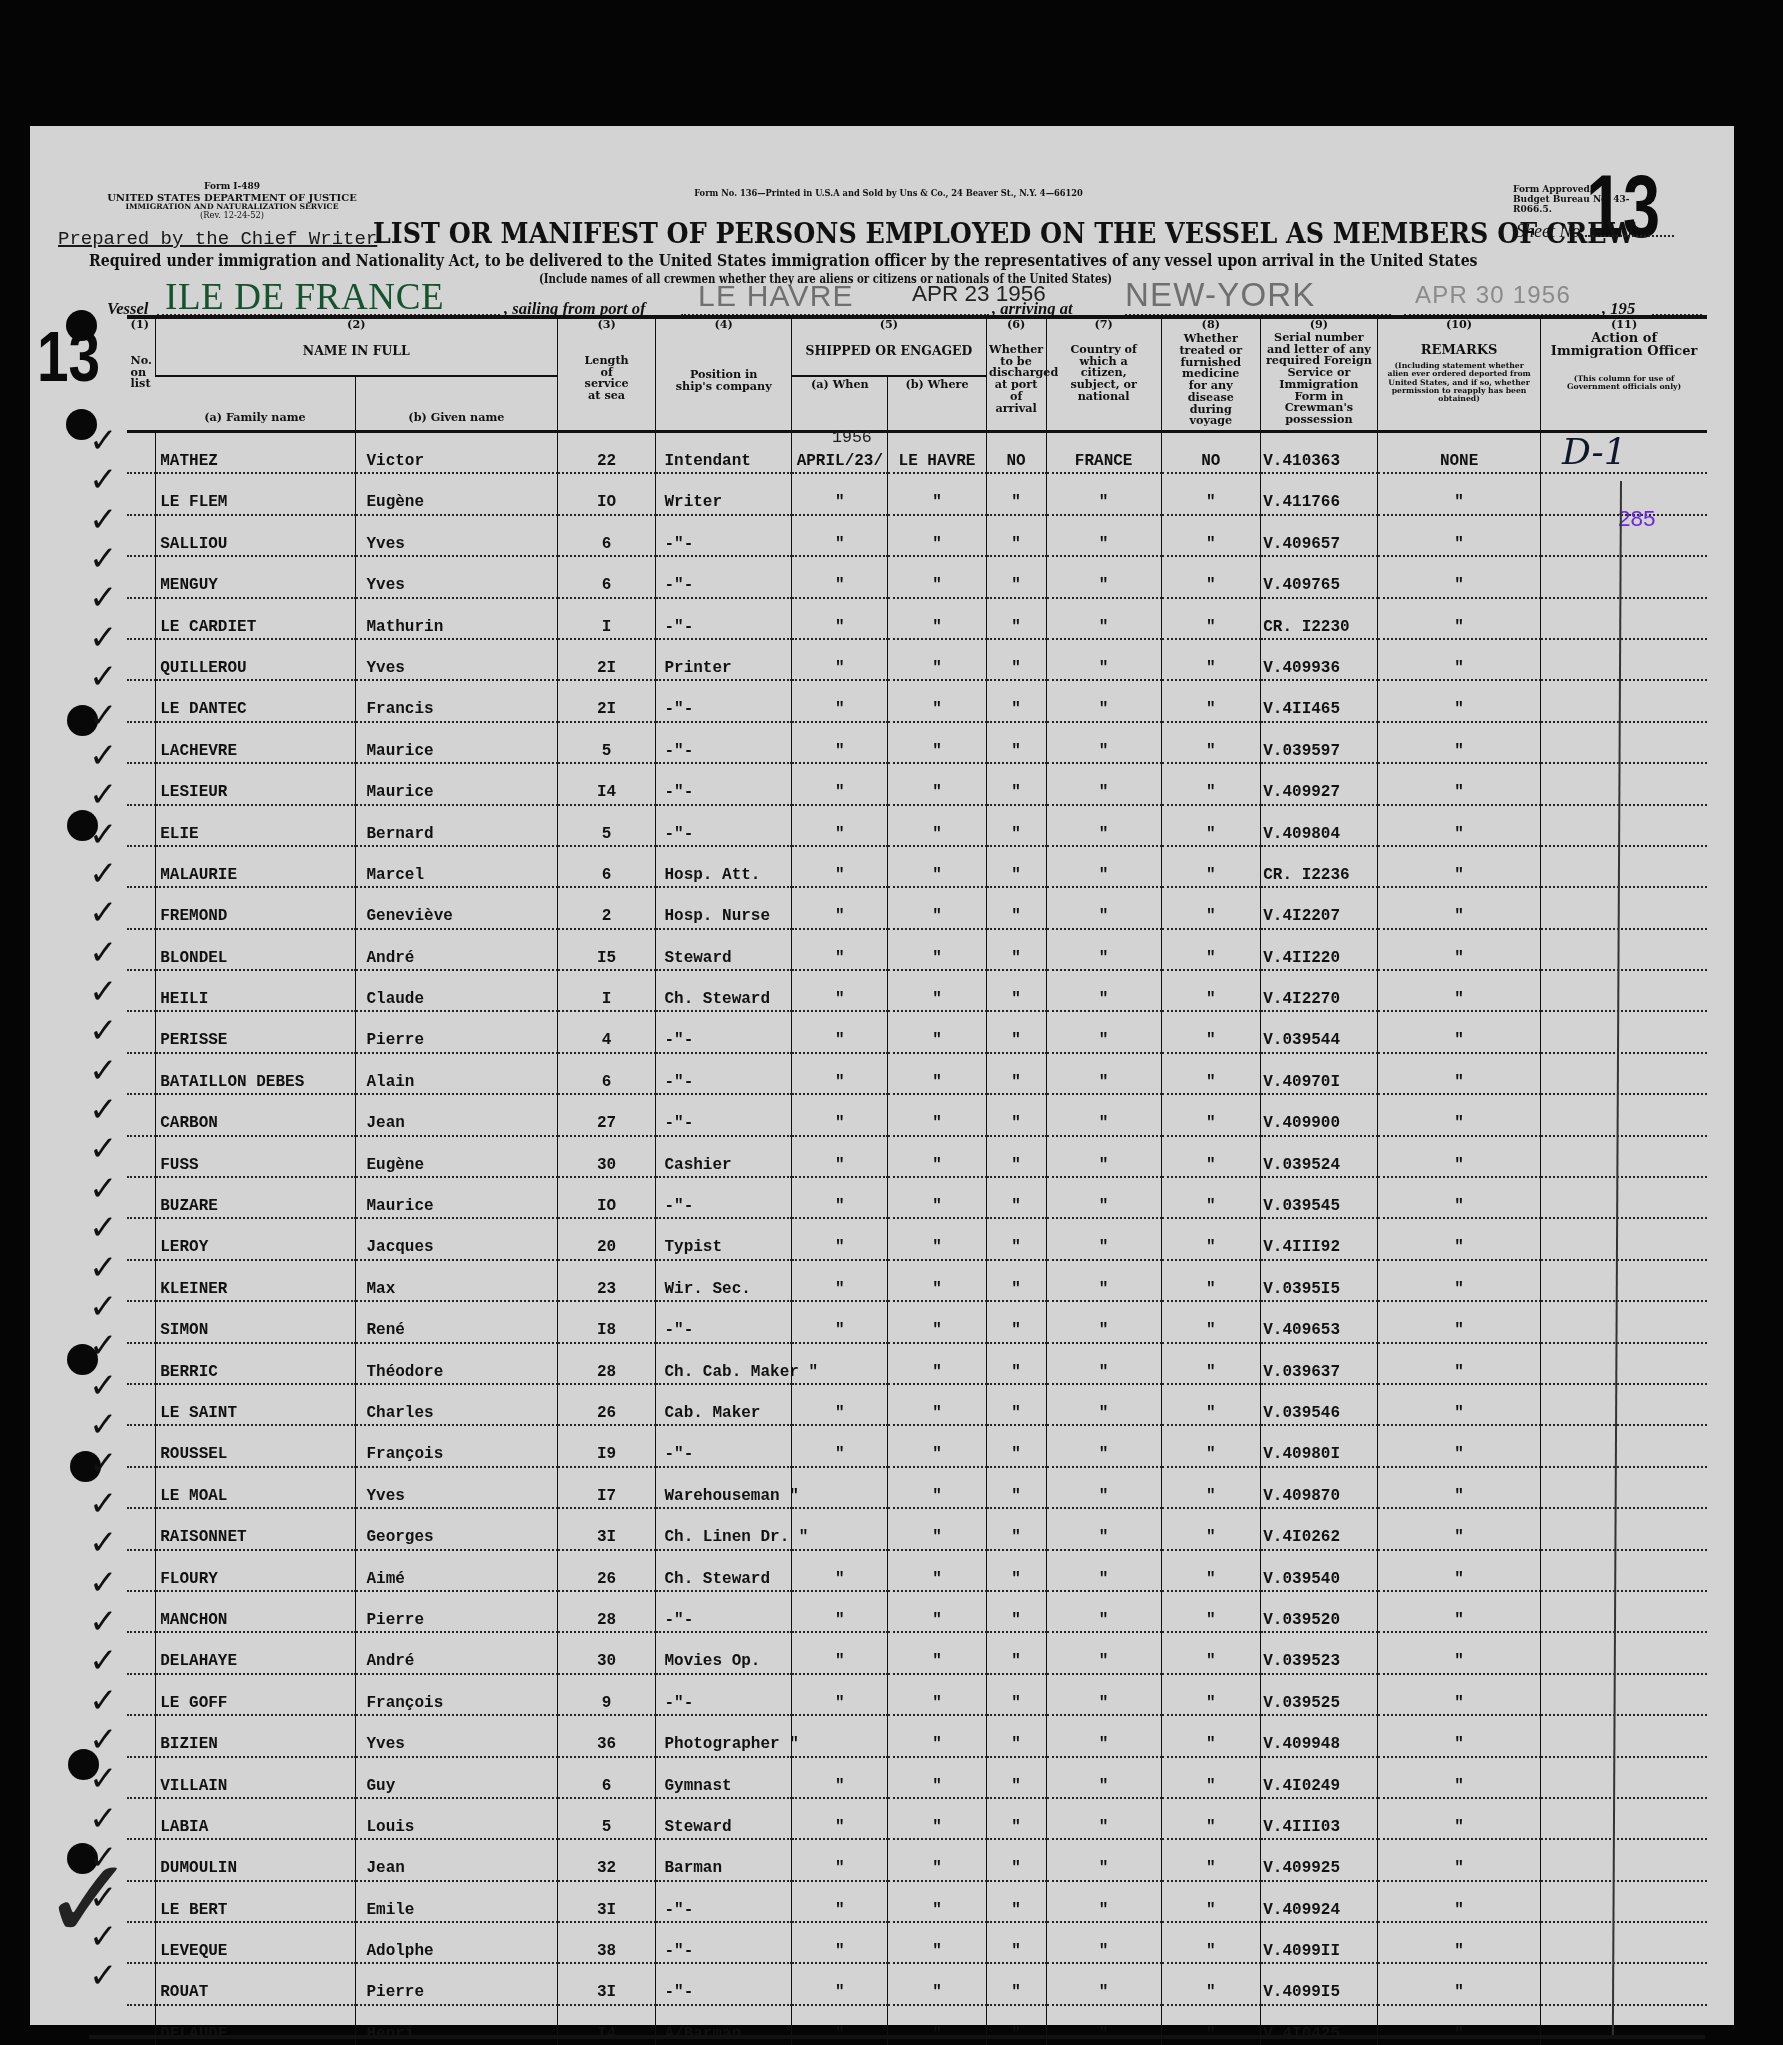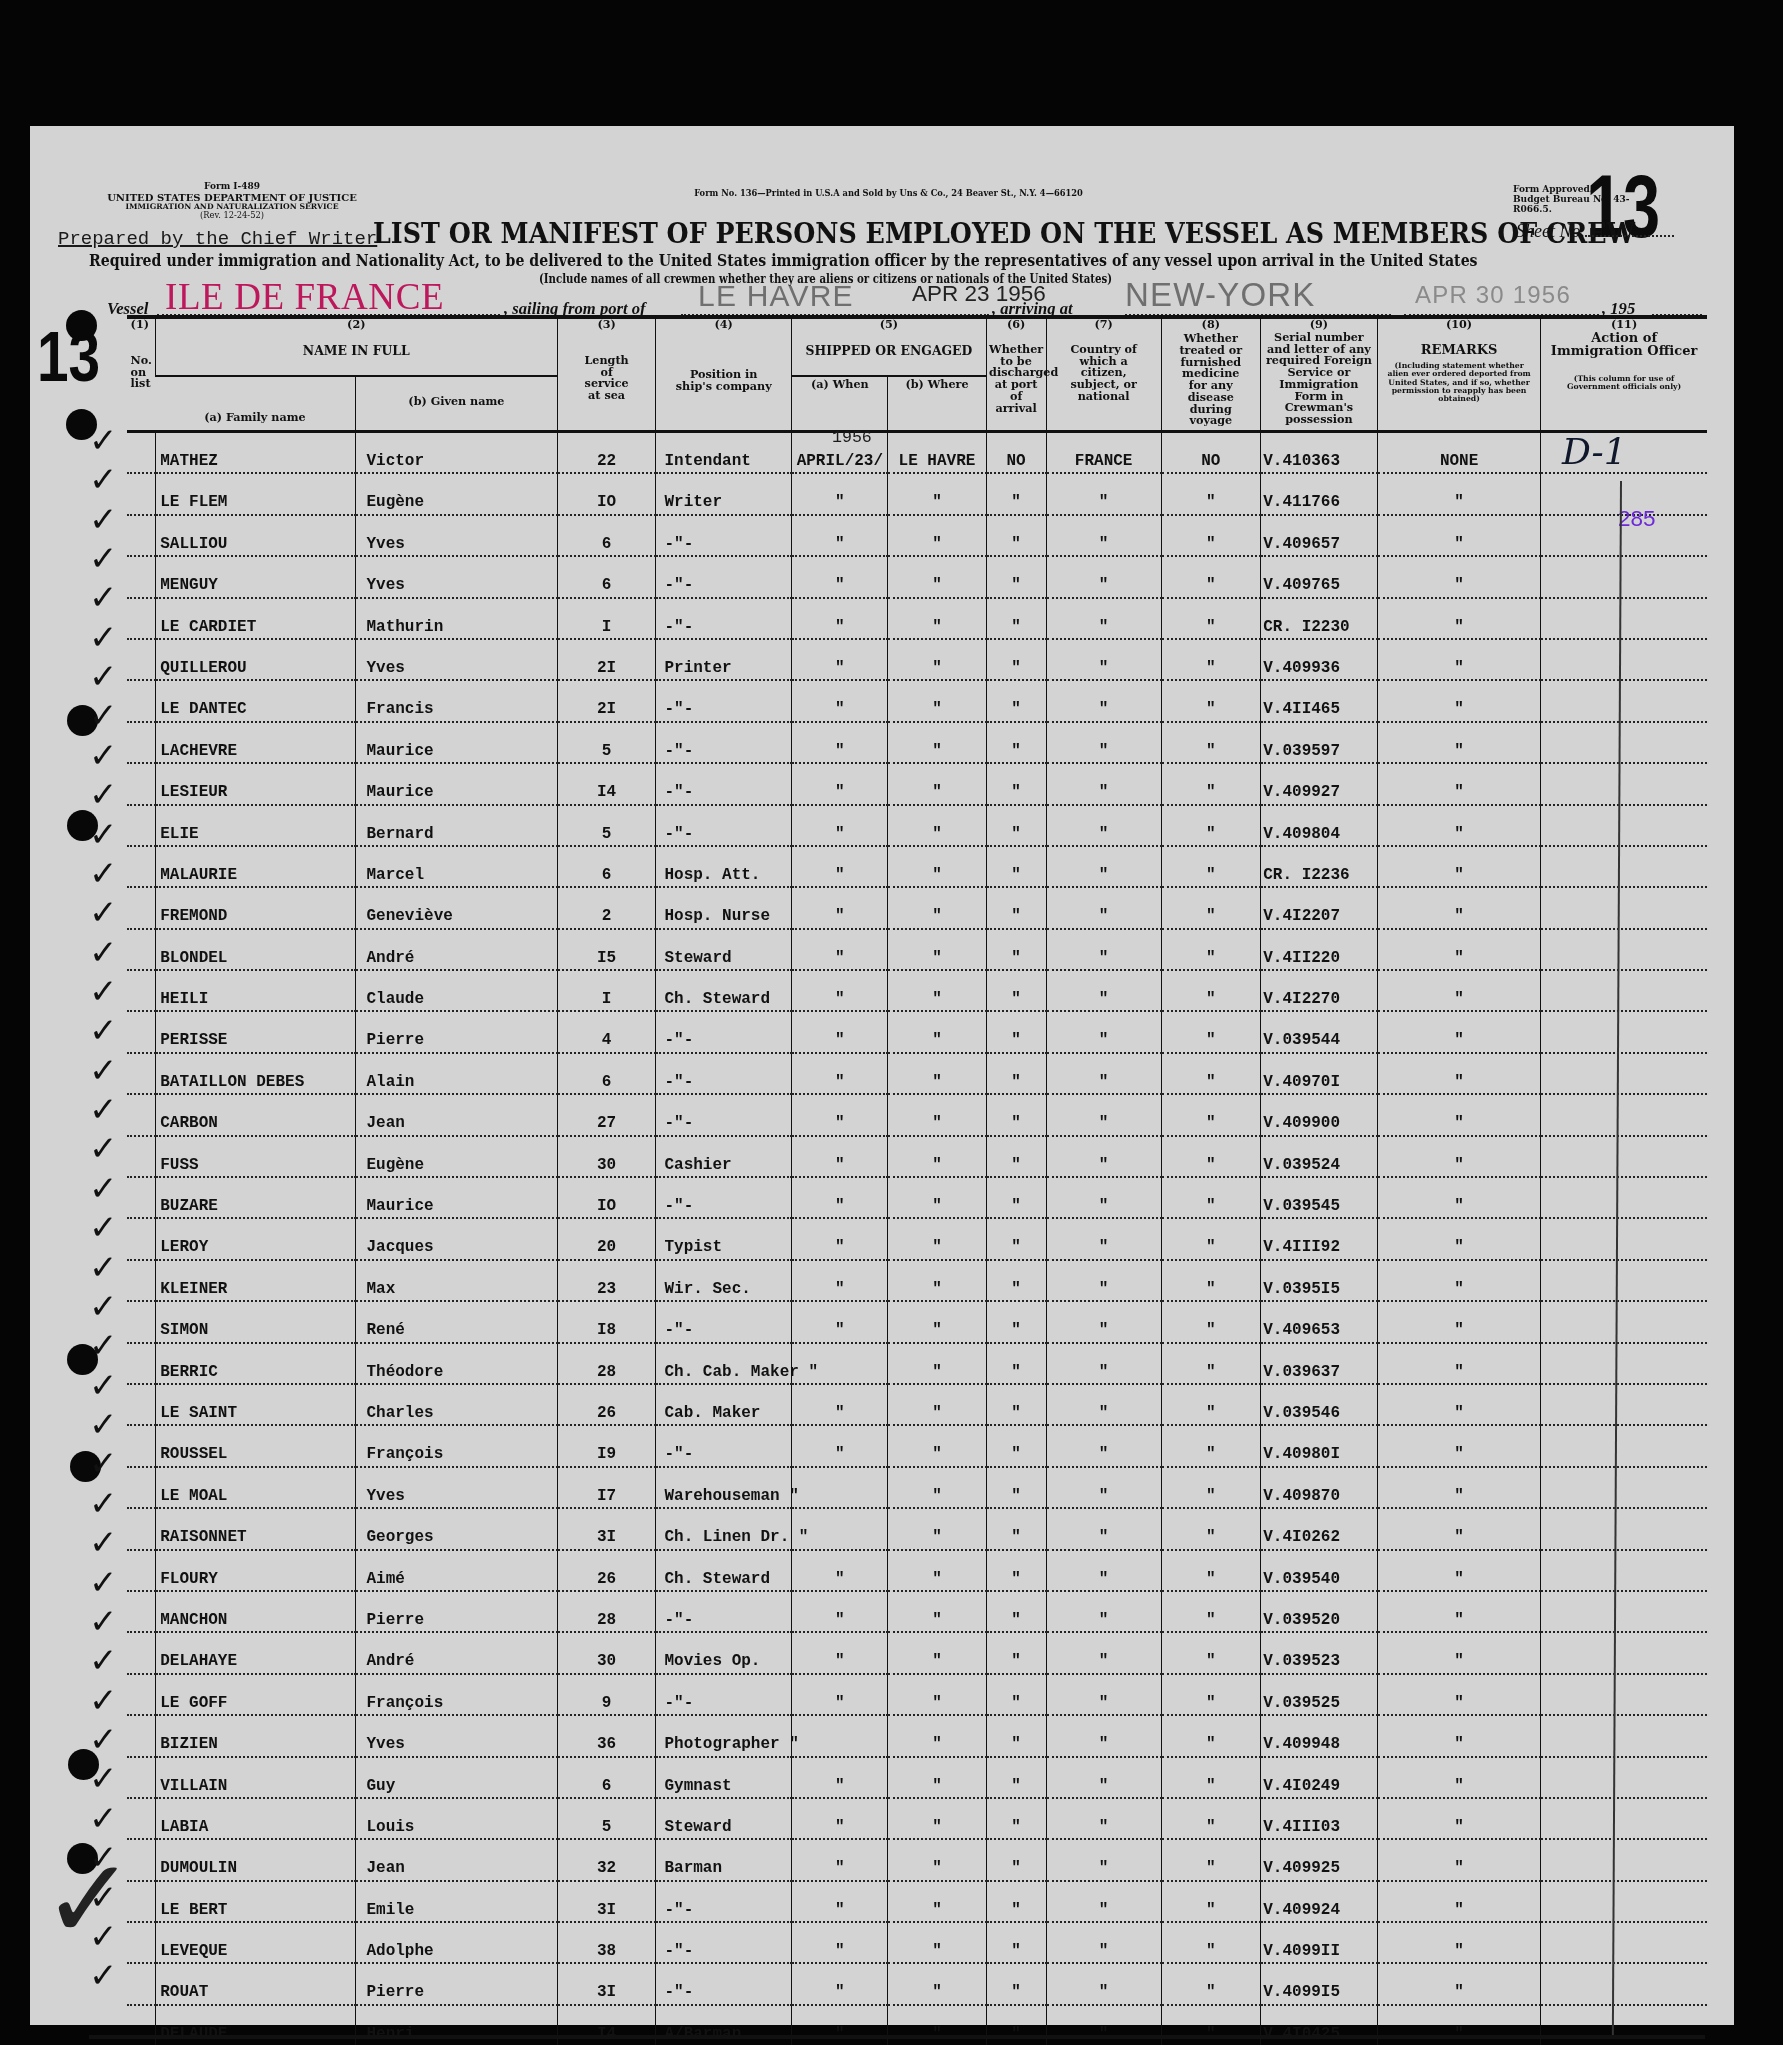--- a/index.html
+++ b/index.html
@@ -56,21 +56,21 @@
   </div>
 
   <div class="abs typed" style="left:28px;top:102px;font-size:19px;font-weight:normal;text-decoration:underline;text-decoration-thickness:2.4px;">Prepared by the Chief Writer</div>
 
   <div class="abs" style="left:59px;top:124px;width:1622px;font-family:'DejaVu Serif',serif;font-weight:bold;font-size:17px;white-space:nowrap;transform:scaleX(0.83);transform-origin:left;">Required under immigration and Nationality Act, to be delivered to the United States immigration officer by the representatives of any vessel upon arrival in the United States</div>
 
   <div class="abs" style="left:509px;top:146px;font-family:'DejaVu Serif',serif;font-weight:bold;font-size:12px;white-space:nowrap;transform:scaleX(0.85);transform-origin:left;">(Include names of all crewmen whether they are aliens or citizens or nationals of the United States)</div>
 
   <div class="abs" style="left:77px;top:173px;font-family:'Liberation Serif',serif;font-style:italic;font-weight:bold;font-size:16.6px;">Vessel</div>
   <div class="abs dotline" style="left:127px;top:188px;width:343px;"></div>
-  <div class="abs" style="left:135px;top:149px;font-family:'Liberation Serif',serif;font-size:37px;letter-spacing:0.6px;color:#be185d;">ILE DE FRANCE</div>
+  <div class="abs" style="left:135px;top:149px;font-family:'Liberation Serif',serif;font-size:37px;letter-spacing:0.6px;color:#14532d;">ILE DE FRANCE</div>
 
   <div class="abs" style="left:474px;top:173px;font-family:'Liberation Serif',serif;font-style:italic;font-weight:bold;font-size:16.6px;">, sailing from port of</div>
   <div class="abs dotline" style="left:651px;top:188px;width:308px;"></div>
   <div class="abs stamp" style="left:668px;top:153px;font-size:30px;">LE HAVRE</div>
   <div class="abs" style="left:882px;top:155px;font-family:'Liberation Sans',sans-serif;font-size:22.5px;color:#222;">APR 23 1956</div>
 
   <div class="abs" style="left:962px;top:173px;font-family:'Liberation Serif',serif;font-style:italic;font-weight:bold;font-size:16.6px;">, arriving at</div>
   <div class="abs dotline" style="left:1095px;top:188px;width:266px;"></div>
   <div class="abs stamp" style="left:1095px;top:150px;font-size:33px;">NEW-YORK</div>
 
@@ -149,21 +149,21 @@
           <div style="margin:6px auto 0;width:148px;font-size:7.7px;">(Including statement whether alien ever ordered deported from United States, and if so, whether permission to reapply has been obtained)</div>
         </th>
         <th rowspan="2">
           <div>(11)</div>
           <div style="margin:0 auto 0;width:148px;font-size:13px;">Action of Immigration Officer</div>
           <div style="margin:16.6px auto 0;width:136px;font-size:7.7px;">(This column for use of Government officials only)</div>
         </th>
       </tr>
       <tr class="sub">
         <th style="height:47px;vertical-align:bottom;padding-bottom:6px;">(a) Family name</th>
-        <th style="vertical-align:bottom;padding-bottom:22px;">(b) Given name</th>
+        <th style="vertical-align:bottom;padding-bottom:6px;">(b) Given name</th>
         <th style="vertical-align:top;padding-top:2.4px;">(a) When</th>
         <th style="vertical-align:top;padding-top:2.4px;">(b) Where</th>
       </tr>
     </thead>
     <tbody id="crew-body">
         <tr>
           <td></td>
           <td class="c-fam">MATHEZ</td>
           <td class="c-giv">Victor</td>
           <td class="c-len">22</td>

